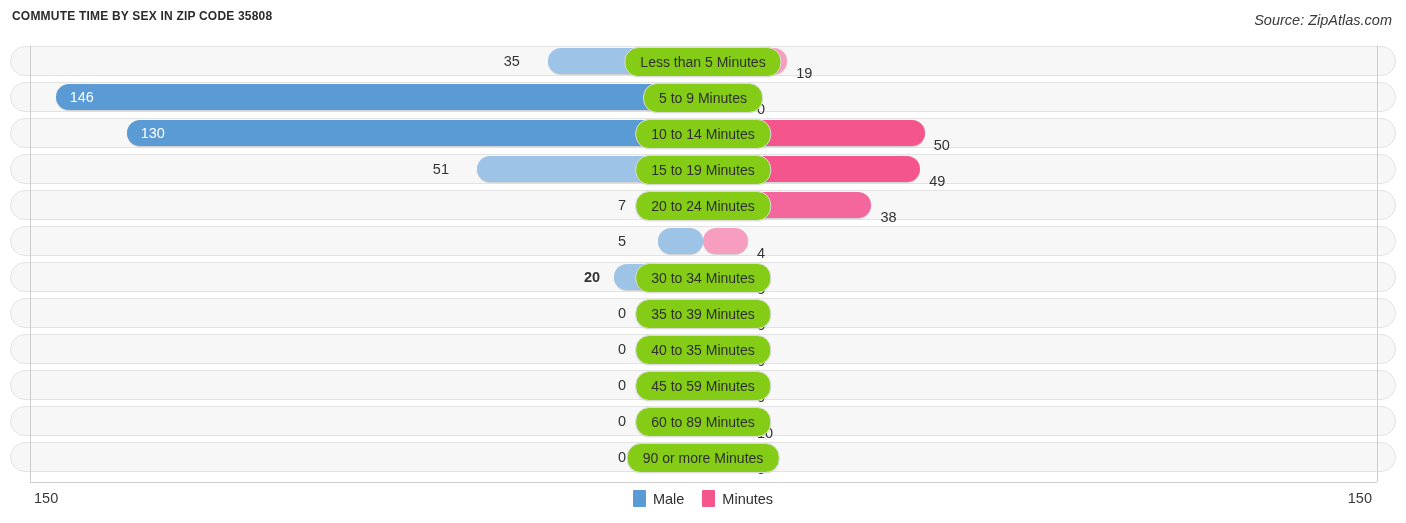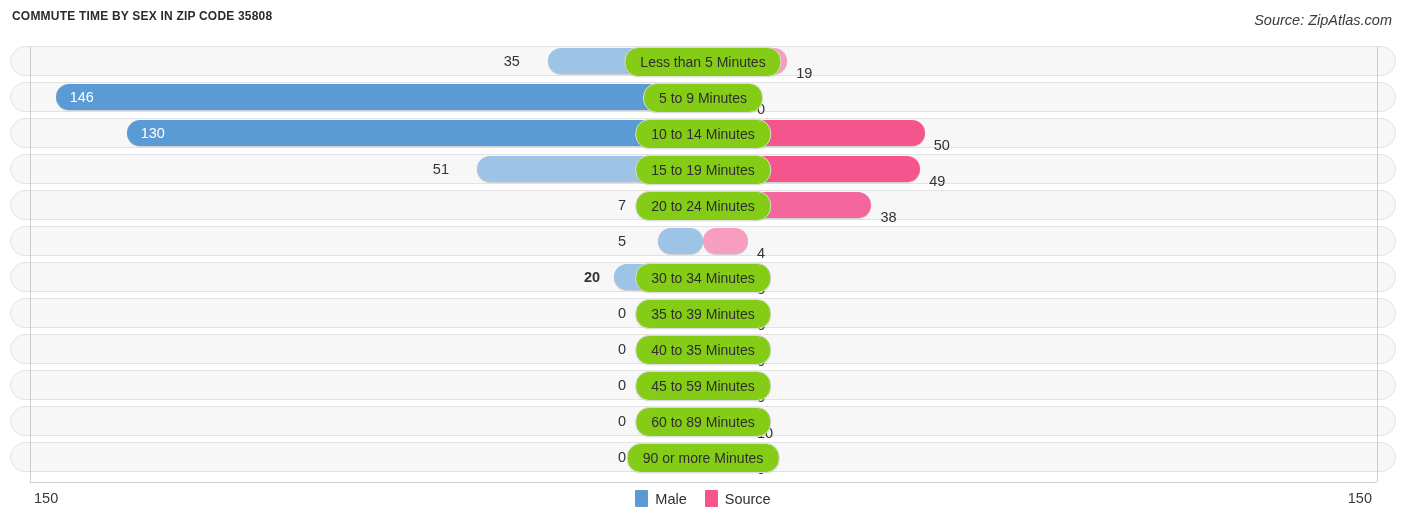--- a/index.html
+++ b/index.html
@@ -330,18 +330,18 @@
     <div class="footer-rule"></div>
     <div class="axis-end axis-end-left">150</div>
     <div class="axis-end axis-end-right">150</div>
     <div class="legend">
       <div class="legend-item">
         <span class="legend-swatch" id="sw-male" style="background: rgb(91, 155, 213);"></span>
         <span>Male</span>
       </div>
       <div class="legend-item">
         <span class="legend-swatch" id="sw-female" style="background: rgb(244, 85, 140);"></span>
-        <span>Source</span>
+        <span>Minutes</span>
       </div>
     </div>
   </div>
 
 </div>
 
 </body></html>

